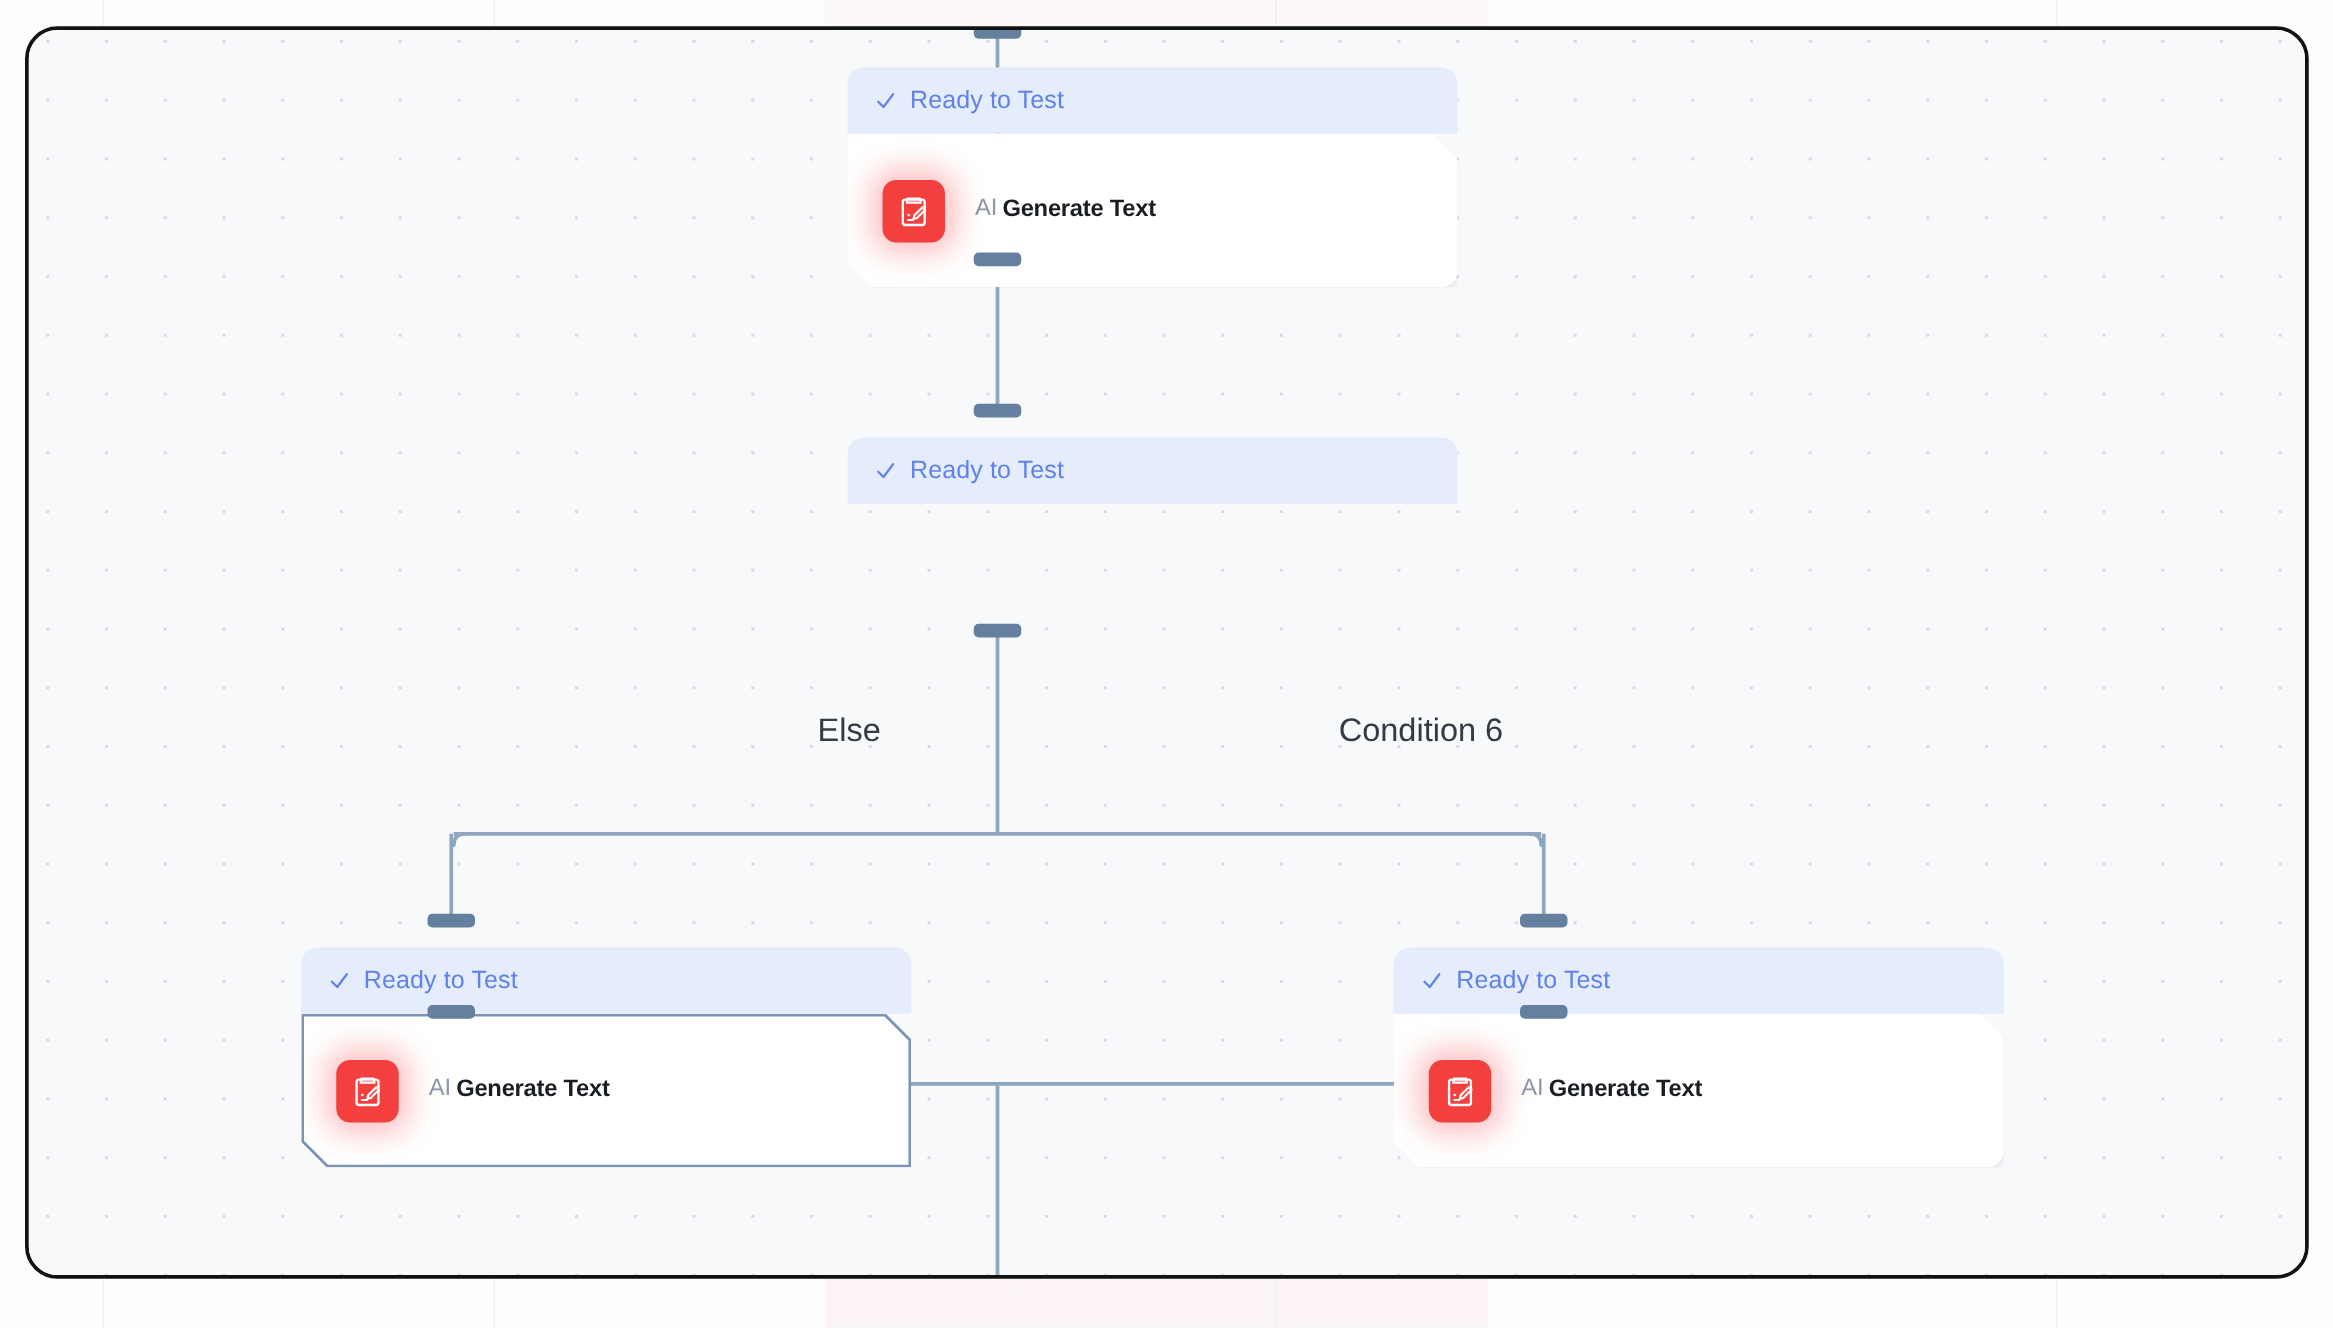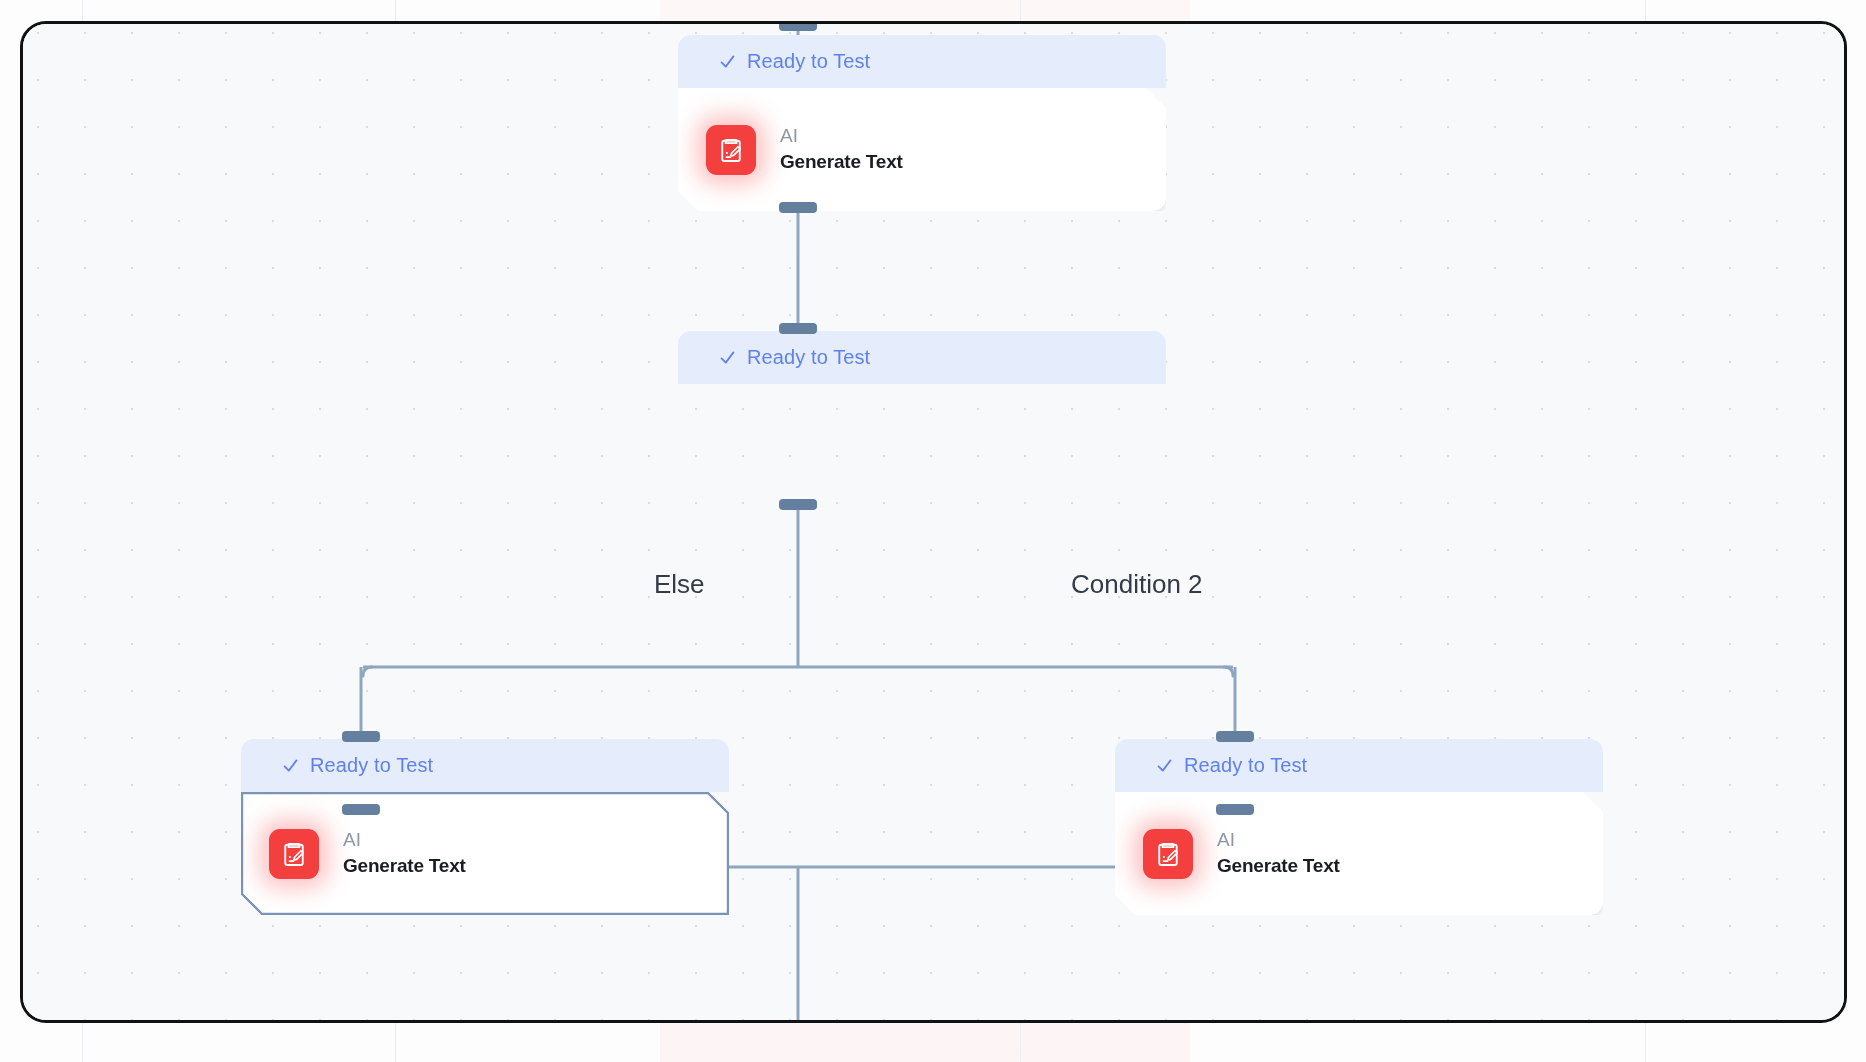--- a/index.html
+++ b/index.html
@@ -75,22 +75,23 @@
     position: absolute;
     width: 488px;
   }
 
   .node-status {
     height: 53px;
     background: #e5ecfb;
     border-radius: 13px 13px 0 0;
     display: flex;
     align-items: center;
-    padding-left: 41px;
+    padding-left: 22px;
     gap: 11px;
+    margin-top: 19px;
   }
   .node-status .check {
     width: 17px; height: 17px;
     flex: 0 0 auto;
     display: block;
   }
   .node-status .status-label {
     font-size: 20px;
     color: #5f82ea;
     letter-spacing: .1px;
@@ -136,21 +137,21 @@
     flex: 0 0 auto;
     border-radius: 11px;
     display: flex;
     align-items: center;
     justify-content: center;
   }
   .node-icon.red   { background: #f43f3f; box-shadow: 0 0 22px 10px rgba(244,63,63,.30); }
   .node-icon.blue  { background: #3b7bf2; box-shadow: 0 0 22px 10px rgba(59,123,242,.26); }
   .node-icon svg { width: 30px; height: 30px; display: block; }
 
-  .node-text { display: flex; flex-direction: column; gap: 4px; }
+  .node-text { display: flex; flex-direction: row; gap: 4px; }
   .node-kind {
     font-size: 19px;
     color: #8d97a8;
     line-height: 1.1;
   }
   .node-title {
     font-size: 19px;
     font-weight: bold;
     color: #1a1d23;
     line-height: 1.2;
@@ -224,21 +225,21 @@
     <div class="handle" style="left:756px; top:-4px;"></div>
     <div class="handle" style="left:756px; top:178px;"></div>
     <div class="handle" style="left:756px; top:299px;"></div>
     <div class="handle" style="left:756px; top:475px;"></div>
     <div class="handle" style="left:319px; top:707px;"></div>
     <div class="handle" style="left:319px; top:780px;"></div>
     <div class="handle" style="left:1193px; top:707px;"></div>
     <div class="handle" style="left:1193px; top:780px;"></div>
 
     <div class="branch-label" style="left:631px; top:545px;">Else</div>
-    <div class="branch-label" style="left:1048px; top:545px;">Condition 2</div>
+    <div class="branch-label" style="left:1048px; top:545px;">Condition 6</div>
 
     <div class="node" id="node-0" style="left:655px; top:11px;">
       <div class="node-status">
         <svg class="check" viewBox="0 0 20 20">
           <path d="M3 11 L8 16 L17 4" fill="none" stroke="#5f82ea" stroke-width="2.1" stroke-linecap="round" stroke-linejoin="round"></path>
         </svg>
         <span class="status-label">Ready to Test</span>
       </div>
       <div class="node-body">
         <div class="node-icon red">

